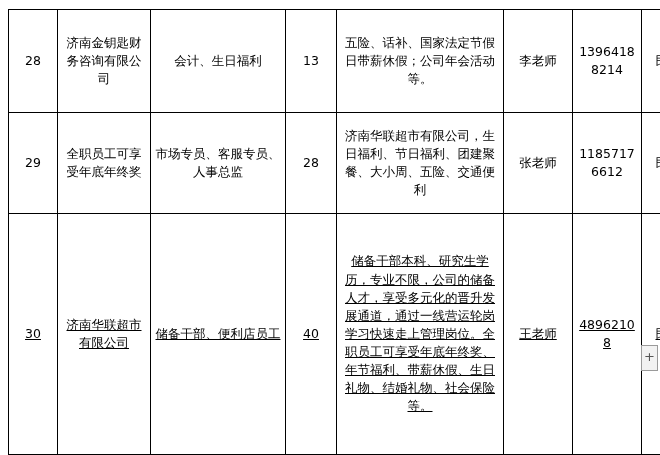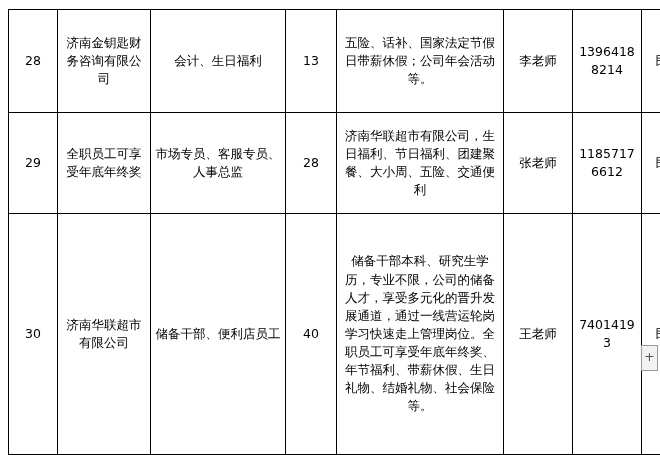--- a/index.html
+++ b/index.html
@@ -50,21 +50,21 @@
     text-align: left;
     padding-left: 6px;
     padding-right: 6px;
   }
   td.phone-cell {
     letter-spacing: 0px;
     word-break: break-all;
   }
   .row-28 td { height: 94px; }
   .row-29 td { height: 92px; }
-  .row-30 td { height: 232px; }
+  .row-30 td { height: 232px; text-decoration: underline; }
 
   
   .scroll-handle {
     position: absolute;
     right: 2px;
     top: 345px;
     width: 15px;
     height: 24px;
     border: 1px solid #9a9a9a;
     background: #f2f2f2;
@@ -102,21 +102,21 @@
         <td class="col-phone phone-cell">11857176612</td>
         <td class="col-type">民企</td>
       </tr>
       <tr class="row-30">
         <td class="col-index">30</td>
         <td class="col-company">济南华联超市有限公司</td>
         <td class="col-position">储备干部、便利店员工</td>
         <td class="col-count">40</td>
         <td class="col-benefit benefit-cell">储备干部本科、研究生学历，专业不限，公司的储备人才，享受多元化的晋升发展通道，通过一线营运轮岗学习快速走上管理岗位。全职员工可享受年底年终奖、年节福利、带薪休假、生日礼物、结婚礼物、社会保险等。</td>
         <td class="col-contact">王老师</td>
-        <td class="col-phone phone-cell">74014193</td>
+        <td class="col-phone phone-cell">48962108</td>
         <td class="col-type">民企</td>
       </tr>
     </tbody>
   </table>
 
   <div class="scroll-handle">+</div>
 
 </div>
 
 </body></html>

